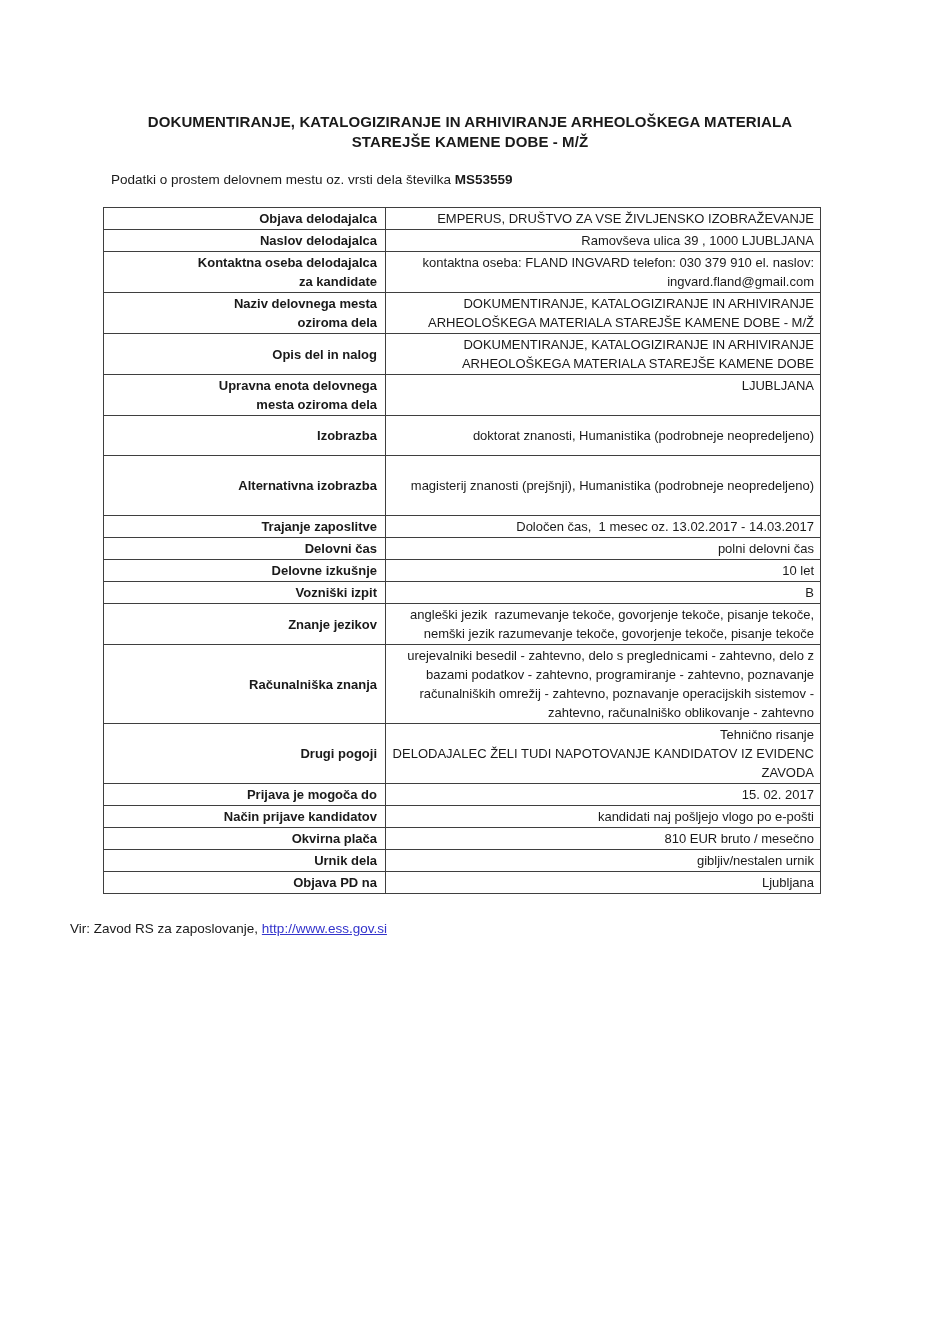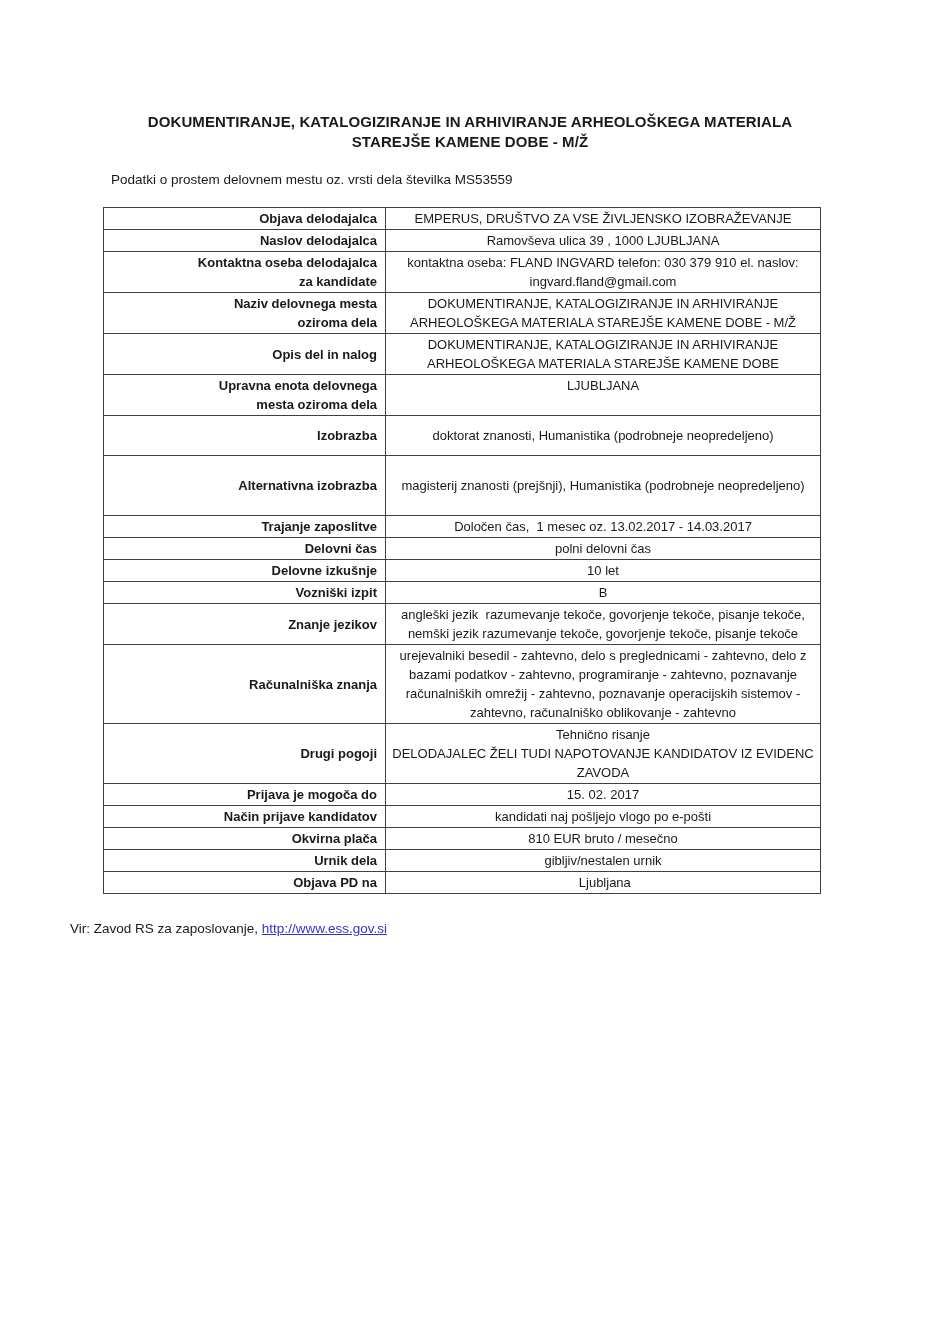--- a/index.html
+++ b/index.html
@@ -18,21 +18,21 @@
     font-size: 15px;
     line-height: 20px;
     letter-spacing: 0.1px;
   }
 
   .subtitle {
     margin: 19px 0 0 111px;
     font-size: 13.5px;
     line-height: 18px;
   }
-  .subtitle .num { font-weight: normal; margin-top: 14px; }
+  .subtitle .num { font-weight: bold; margin-top: 14px; }
 
   table.job-table {
     border-collapse: collapse;
     margin: 18px 0 0 103px;
     width: 717px;
     table-layout: fixed;
     font-size: 13px;
     line-height: 19px;
   }
   table.job-table td {
@@ -42,21 +42,21 @@
   td.cell-label {
     width: 282px;
     text-align: right;
     font-weight: bold;
     vertical-align: middle;
     padding: 1px 8px 1px 4px;
     white-space: pre-wrap;
   }
   td.cell-value {
     width: 435px;
-    text-align: center;
+    text-align: right;
     vertical-align: top;
     padding: 1px 6px 1px 6px;
     white-space: pre-wrap;
   }
   td.cell-value.v-mid { vertical-align: middle; }
 
   .footer {
     margin: 26px 0 0 70px;
     font-size: 13.5px;
     line-height: 18px;

